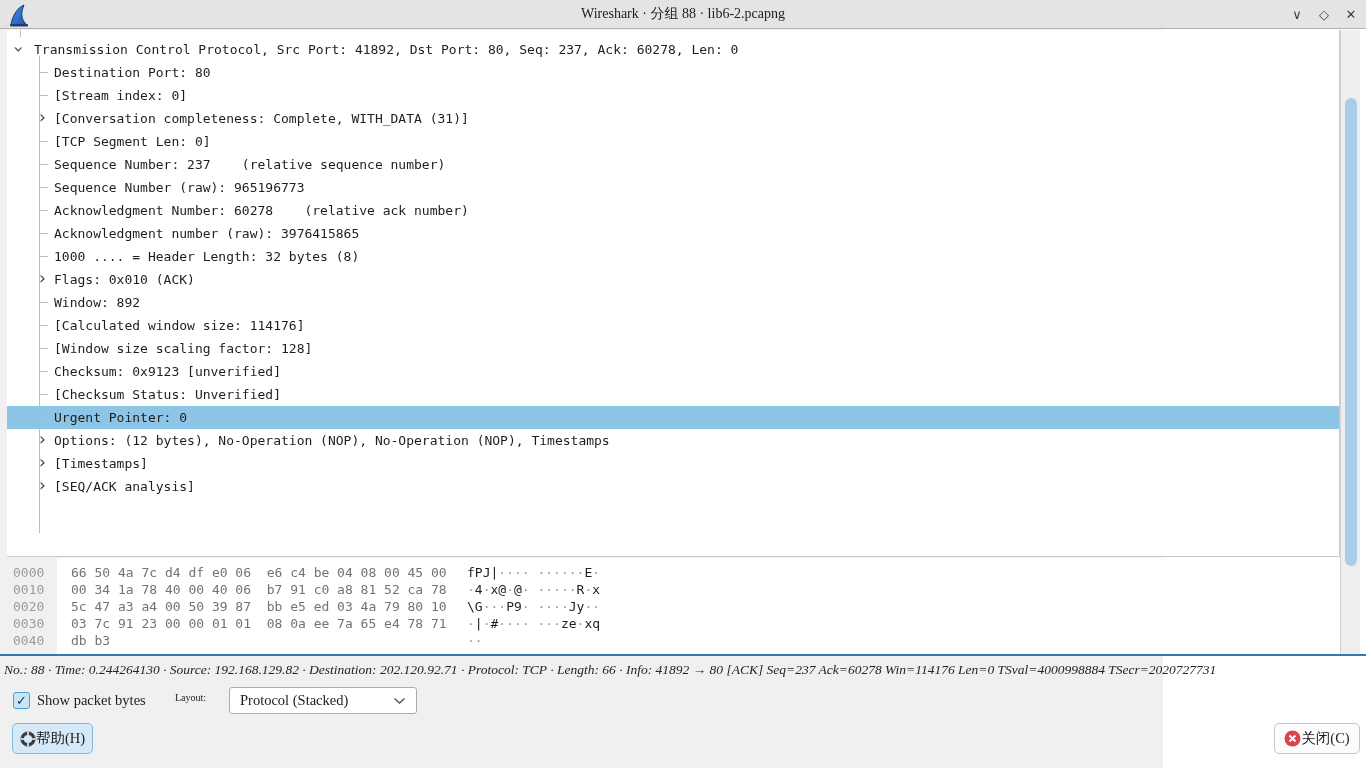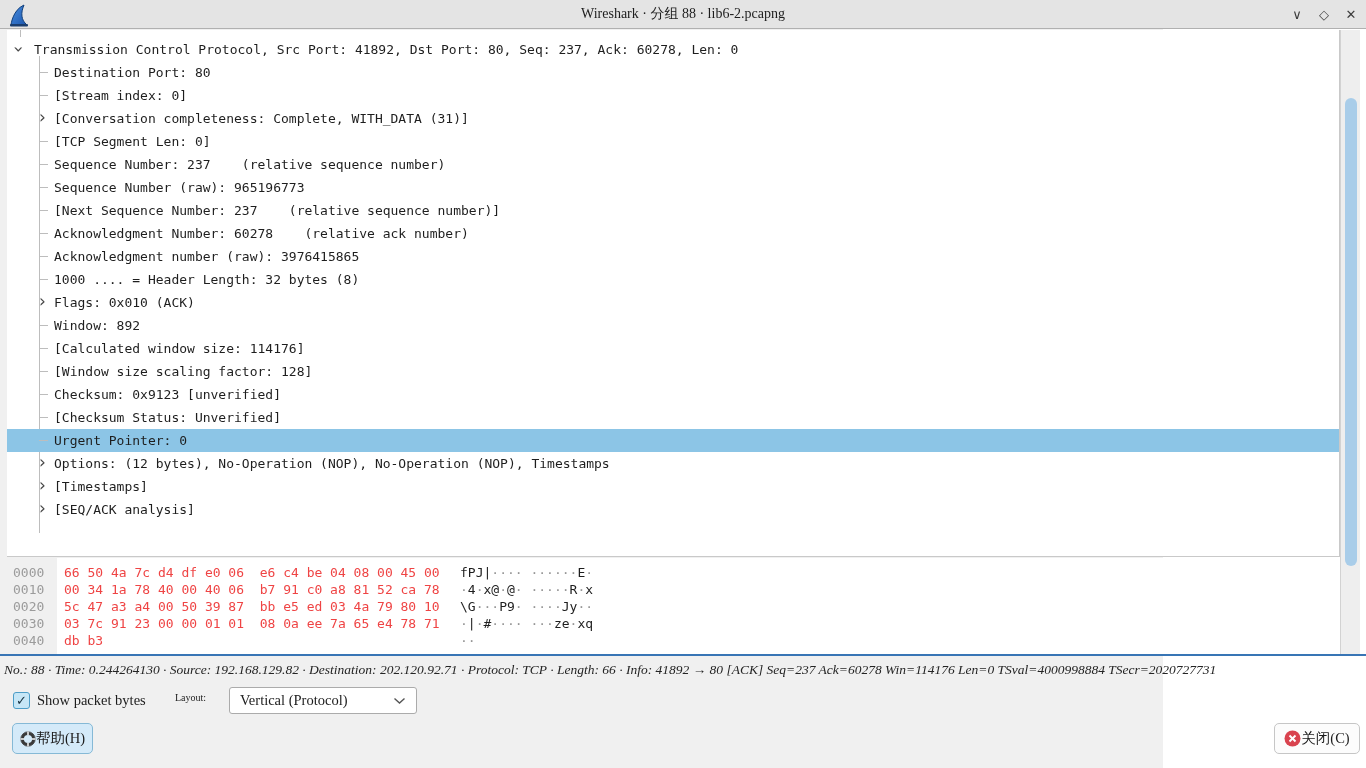--- a/index.html
+++ b/index.html
@@ -71,21 +71,21 @@
     background:#ffffff; overflow:hidden;
   }
   .offset-strip { position:absolute; left:0; top:0; bottom:0; width:50px; background:#f0f0f0; }
   .hex-rows { position:relative; padding-top:6px; }
   .hrow {
     height:17px; display:flex; align-items:center;
     font-family:"DejaVu Sans Mono","Liberation Mono",monospace;
     font-size:13px; line-height:17px; white-space:pre; cursor:default;
   }
   .hoff { flex:none; width:50px; padding-left:6px; color:#9b9b9b; }
-  .hbytes { flex:none; margin-left:7px; width:396px; color:#ef4444; }
+  .hbytes { flex:none; margin-left:14px; width:396px; color:#737373; }
   .hascii { color:#1e1e1e; }
   .hascii .dim { color:#969696; }
   
   .blue-sep { position:absolute; left:0; top:654px; width:1366px; height:2px; background:var(--separator-blue); }
   .status {
     position:absolute; left:4px; top:662px; width:1348px;
     font-size:13.5px; font-style:italic; color:#242424; white-space:nowrap;
   }
   
   .ctrl-row { position:absolute; left:0; top:686px; width:1366px; height:30px; }
@@ -152,21 +152,20 @@
     <div class="stub"></div>
     <div class="vline"></div>
     <div class="tree-rows" id="tree-rows">
         <div class="trow root"><span class="gutter"><span class="chev expanded">›</span></span><span class="tlab">Transmission Control Protocol, Src Port: 41892, Dst Port: 80, Seq: 237, Ack: 60278, Len: 0</span></div>
         <div class="trow child"><span class="gutter"><span class="tick"></span></span><span class="tlab">Destination Port: 80</span></div>
         <div class="trow child"><span class="gutter"><span class="tick"></span></span><span class="tlab">[Stream index: 0]</span></div>
         <div class="trow child"><span class="gutter"><span class="chev collapsed">›</span></span><span class="tlab">[Conversation completeness: Complete, WITH_DATA (31)]</span></div>
         <div class="trow child"><span class="gutter"><span class="tick"></span></span><span class="tlab">[TCP Segment Len: 0]</span></div>
         <div class="trow child"><span class="gutter"><span class="tick"></span></span><span class="tlab">Sequence Number: 237    (relative sequence number)</span></div>
         <div class="trow child"><span class="gutter"><span class="tick"></span></span><span class="tlab">Sequence Number (raw): 965196773</span></div>
-        <div class="trow child"><span class="gutter"><span class="tick"></span></span><span class="tlab">[Next Sequence Number: 237    (relative sequence number)]</span></div>
         <div class="trow child"><span class="gutter"><span class="tick"></span></span><span class="tlab">Acknowledgment Number: 60278    (relative ack number)</span></div>
         <div class="trow child"><span class="gutter"><span class="tick"></span></span><span class="tlab">Acknowledgment number (raw): 3976415865</span></div>
         <div class="trow child"><span class="gutter"><span class="tick"></span></span><span class="tlab">1000 .... = Header Length: 32 bytes (8)</span></div>
         <div class="trow child"><span class="gutter"><span class="chev collapsed">›</span></span><span class="tlab">Flags: 0x010 (ACK)</span></div>
         <div class="trow child"><span class="gutter"><span class="tick"></span></span><span class="tlab">Window: 892</span></div>
         <div class="trow child"><span class="gutter"><span class="tick"></span></span><span class="tlab">[Calculated window size: 114176]</span></div>
         <div class="trow child"><span class="gutter"><span class="tick"></span></span><span class="tlab">[Window size scaling factor: 128]</span></div>
         <div class="trow child"><span class="gutter"><span class="tick"></span></span><span class="tlab">Checksum: 0x9123 [unverified]</span></div>
         <div class="trow child"><span class="gutter"><span class="tick"></span></span><span class="tlab">[Checksum Status: Unverified]</span></div>
         <div class="trow child sel"><span class="gutter"><span class="tick"></span></span><span class="tlab">Urgent Pointer: 0</span></div>
@@ -195,21 +194,21 @@
 
   <div class="status">No.: 88 · Time: 0.244264130 · Source: 192.168.129.82 · Destination: 202.120.92.71 · Protocol: TCP · Length: 66 · Info: 41892 → 80 [ACK] Seq=237 Ack=60278 Win=114176 Len=0 TSval=4000998884 TSecr=2020727731</div>
 
   <div class="ctrl-row">
     <span class="checkbox">
       <span class="check">✓</span>
     </span>
     <span class="cb-label">Show packet bytes</span>
     <span class="layout-label">Layout:</span>
     <div class="dropdown">
-      <span>Vertical (Protocol)</span>
+      <span>Protocol (Stacked)</span>
       <span class="dd-chev">
         <svg width="13" height="8" viewBox="0 0 13 8">
             <polyline points="1.5,1.5 6.5,6 11.5,1.5" fill="none" stroke="#555" stroke-width="1.4"></polyline>
           </svg>
       </span>
     </div>
   </div>
 
   <button class="btn help-btn">
     <svg width="16" height="16" viewBox="0 0 16 16">

